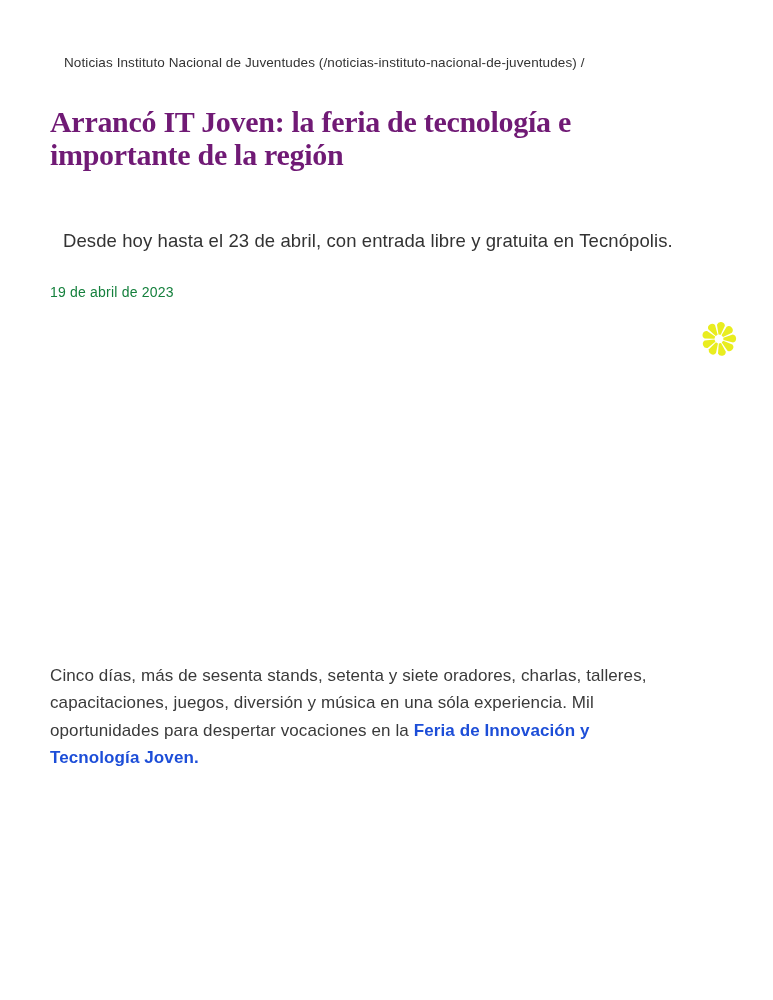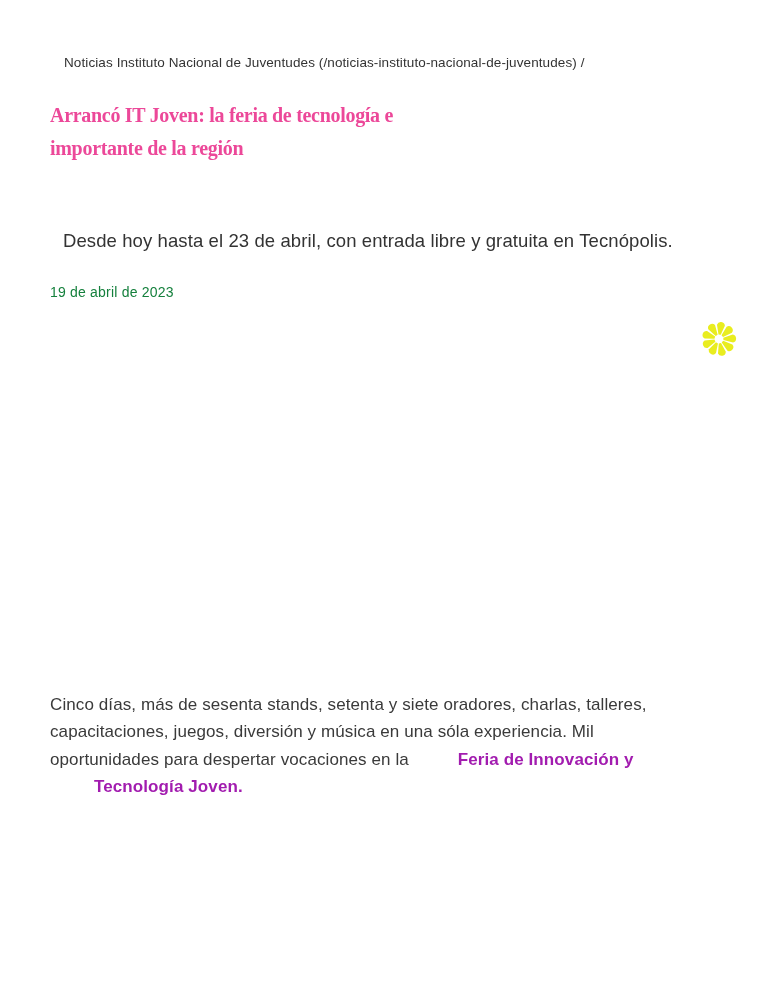--- a/index.html
+++ b/index.html
@@ -35,24 +35,24 @@
   .breadcrumb .sep {
     color: #333333;
   }
 
   .article-title {
     position: absolute;
     left: 50px;
     top: 86px;
     font-family: "Liberation Serif", "DejaVu Serif", serif;
     font-weight: 700;
-    font-size: 20px;
+    font-size: 30px;
     line-height: 32.5px;
     letter-spacing: -0.3px;
-    color: #ec4899;
+    color: #701a75;
   }
   .article-title .t-line {
     white-space: nowrap;
   }
 
   .article-subtitle {
     position: absolute;
     left: 50px;
     top: 209px;
     font-size: 18.5px;
@@ -85,33 +85,32 @@
     position: absolute;
     top: 12px;
     right: -15px;
     width: 38px;
     height: 38px;
   }
 
   .article-body {
     position: absolute;
     left: 50px;
-    top: 691px;
+    top: 662px;
     font-size: 17px;
     line-height: 27.3px;
     letter-spacing: 0.1px;
     color: #3a3a3a;
   }
   .article-body .b-line {
     white-space: nowrap;
   }
   .article-body strong {
     font-weight: 700;
-    color: #a21caf;
-    margin-left: 44px;
+    color: #1d4ed8;
   }
 </style>
 </head>
 <body>
 
 <nav class="breadcrumb">
   <a href="#">Noticias Instituto Nacional de Juventudes (/noticias-instituto-nacional-de-juventudes)</a><span class="sep"> /</span>
 </nav>
 
 <h1 class="article-title">

